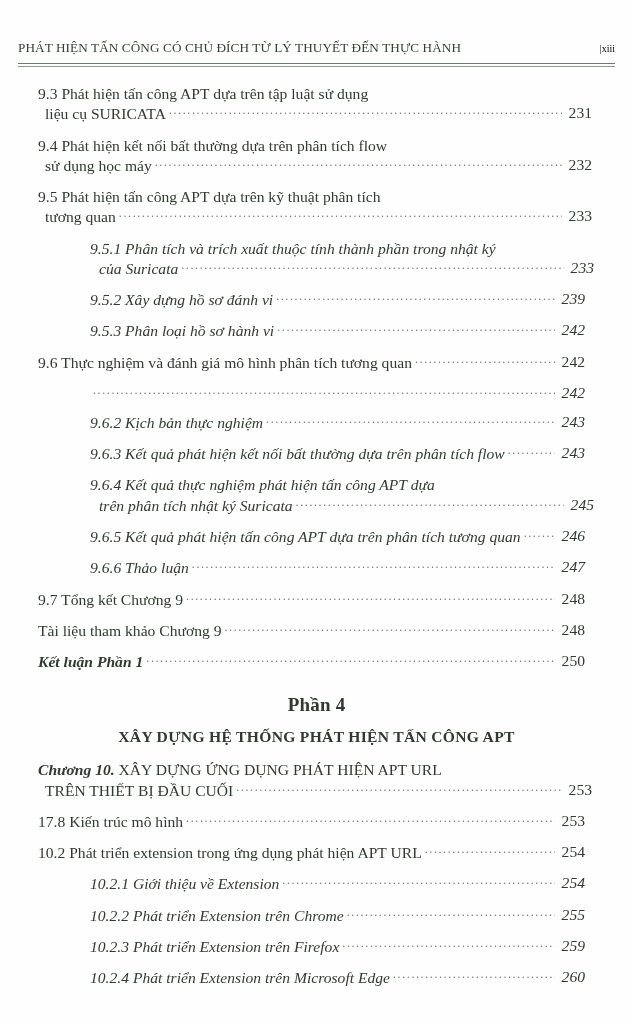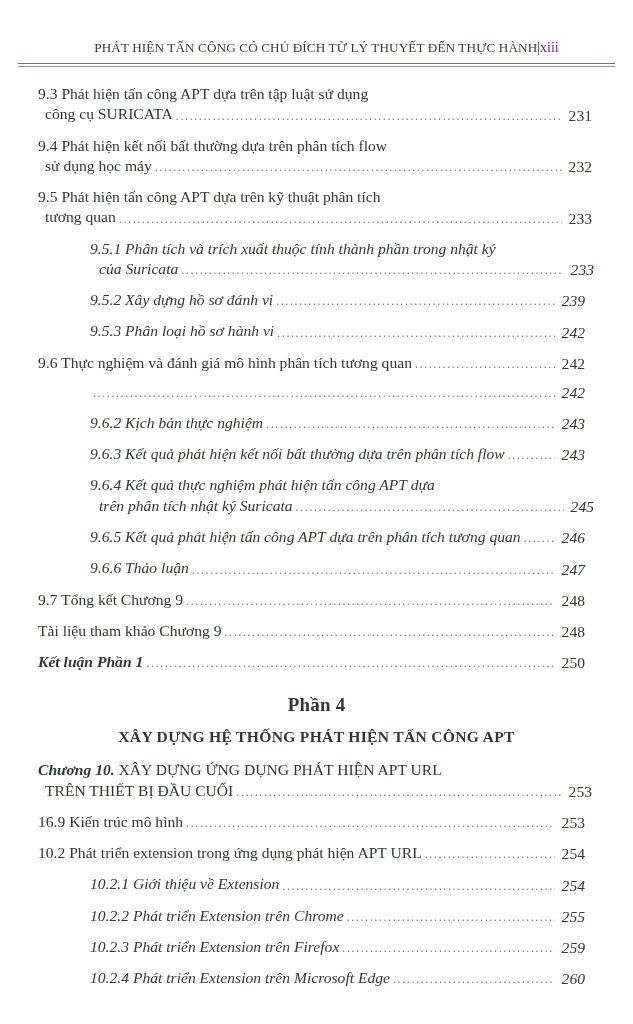--- a/index.html
+++ b/index.html
@@ -13,36 +13,36 @@
     height: 1024px;
     background: #fefefe;
     overflow: hidden;
     font-family: "Liberation Serif", "DejaVu Serif", serif;
     color: #2f3a30;
   }
 
   
   .running-header {
     position: absolute;
-    left: 28px;
+    left: 18px;
     top: 40px;
     width: 597px;
     display: flex;
     align-items: baseline;
-    justify-content: center;
+    justify-content: space-between;
   }
   .running-header .rh-title {
     font-size: 13.2px;
     letter-spacing: 0.1px;
     white-space: nowrap;
     color: #33402f;
   }
   .running-header .rh-folio {
-    font-size: 14px;
-    color: #701a75;
+    font-size: 10px;
+    color: #000000;
     white-space: nowrap;
   }
   .header-rule-outer {
     position: absolute;
     left: 18px;
     top: 63px;
     width: 597px;
     height: 1px;
     background: #6b7a69;
   }
@@ -66,21 +66,21 @@
   .entry {
     position: relative;
     padding: 0 48px 0 38px;
     margin-bottom: 11px;
   }
   .entry.lvl2 { padding-left: 90px; }
 
   
   .row {
     display: flex;
-    align-items: flex-end;
+    align-items: flex-start;
     width: 100%;
   }
   .row .txt {
     font-size: 15.6px;
     line-height: 1.30;
     white-space: pre;
     flex: 0 0 auto;
   }
   .row .leader {
     flex: 1 1 auto;
@@ -145,21 +145,21 @@
   </div>
   <div class="header-rule-outer"></div>
   <div class="header-rule-inner"></div>
 
   <div class="toc" id="toc-body">
       <div class="entry lvl1">
         <div class="row nolead">
           <span class="txt">9.3 Phát hiện tấn công APT dựa trên tập luật sử dụng</span>
         </div>
         <div class="row cont">
-          <span class="txt">công cụ SURICATA</span>
+          <span class="txt">liệu cụ SURICATA</span>
           <span class="leader">......................................................................................................................................................................................................................</span>
           <span class="pg">231</span>
         </div>
       </div>
       <div class="entry lvl1">
         <div class="row nolead">
           <span class="txt">9.4 Phát hiện kết nối bất thường dựa trên phân tích flow</span>
         </div>
         <div class="row cont">
           <span class="txt">sử dụng học máy</span>
@@ -282,21 +282,21 @@
           <span class="txt"><span class="chap-lead">Chương 10.</span><span class="chap-rest"> XÂY DỰNG ỨNG DỤNG PHÁT HIỆN APT URL</span></span>
         </div>
         <div class="row cont">
           <span class="txt">TRÊN THIẾT BỊ ĐẦU CUỐI</span>
           <span class="leader">......................................................................................................................................................................................................................</span>
           <span class="pg">253</span>
         </div>
       </div>
       <div class="entry lvl1">
         <div class="row">
-          <span class="txt">16.9 Kiến trúc mô hình</span>
+          <span class="txt">17.8 Kiến trúc mô hình</span>
           <span class="leader">......................................................................................................................................................................................................................</span>
           <span class="pg">253</span>
         </div>
       </div>
       <div class="entry lvl1">
         <div class="row">
           <span class="txt">10.2 Phát triển extension trong ứng dụng phát hiện APT URL</span>
           <span class="leader">......................................................................................................................................................................................................................</span>
           <span class="pg">254</span>
         </div>

